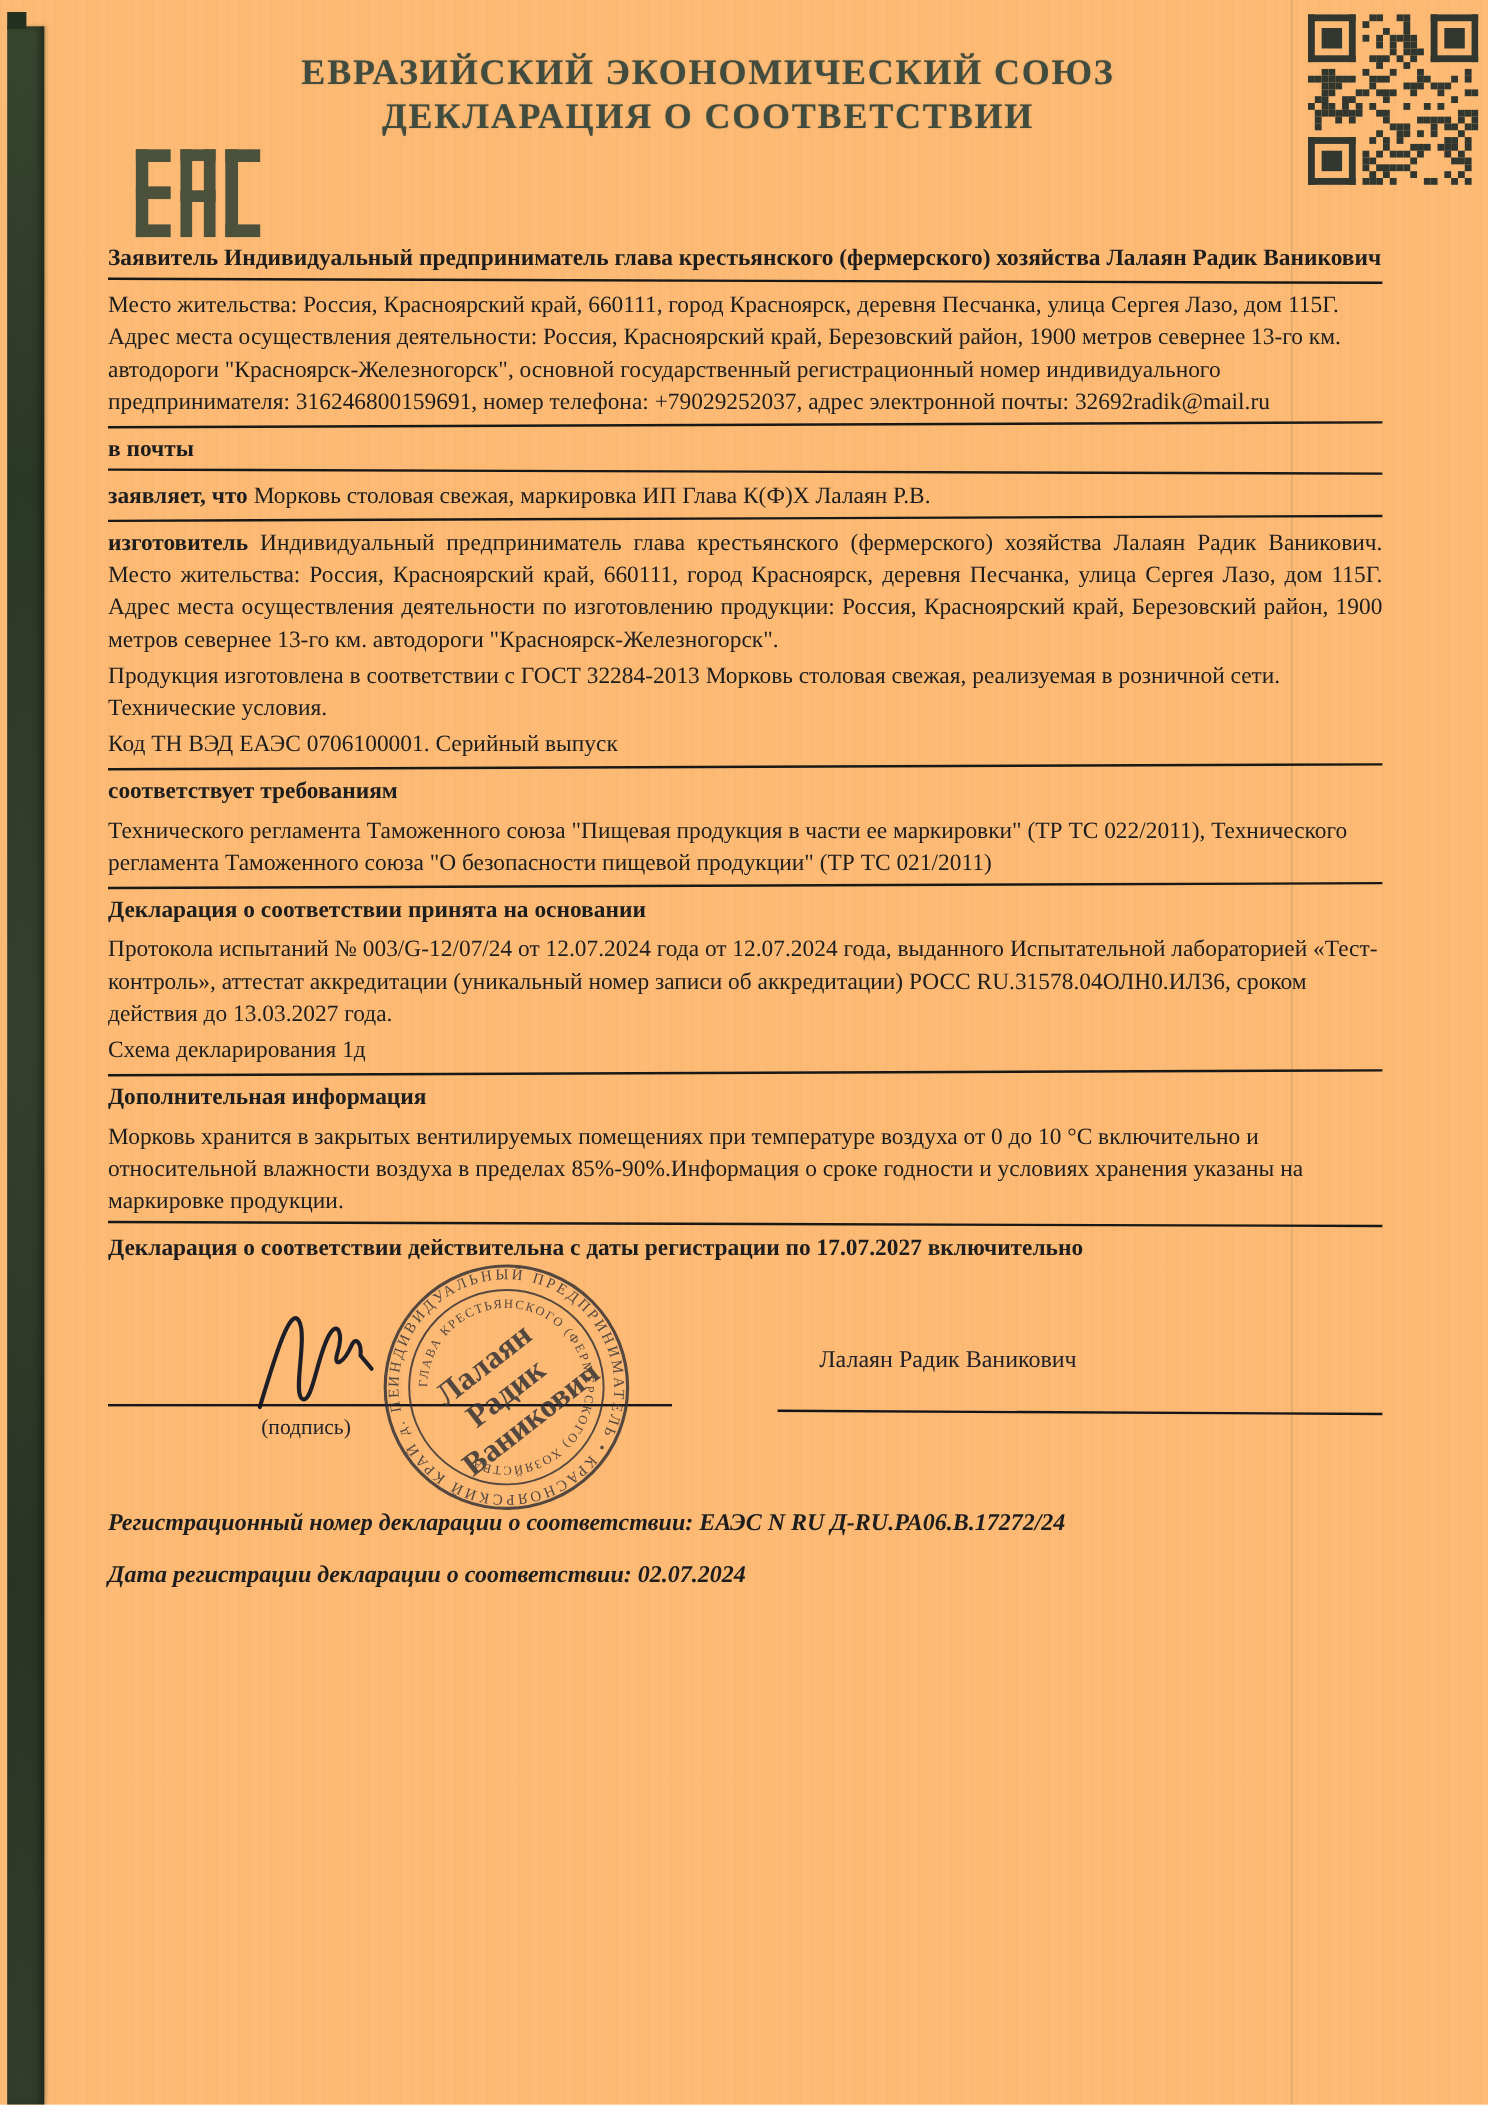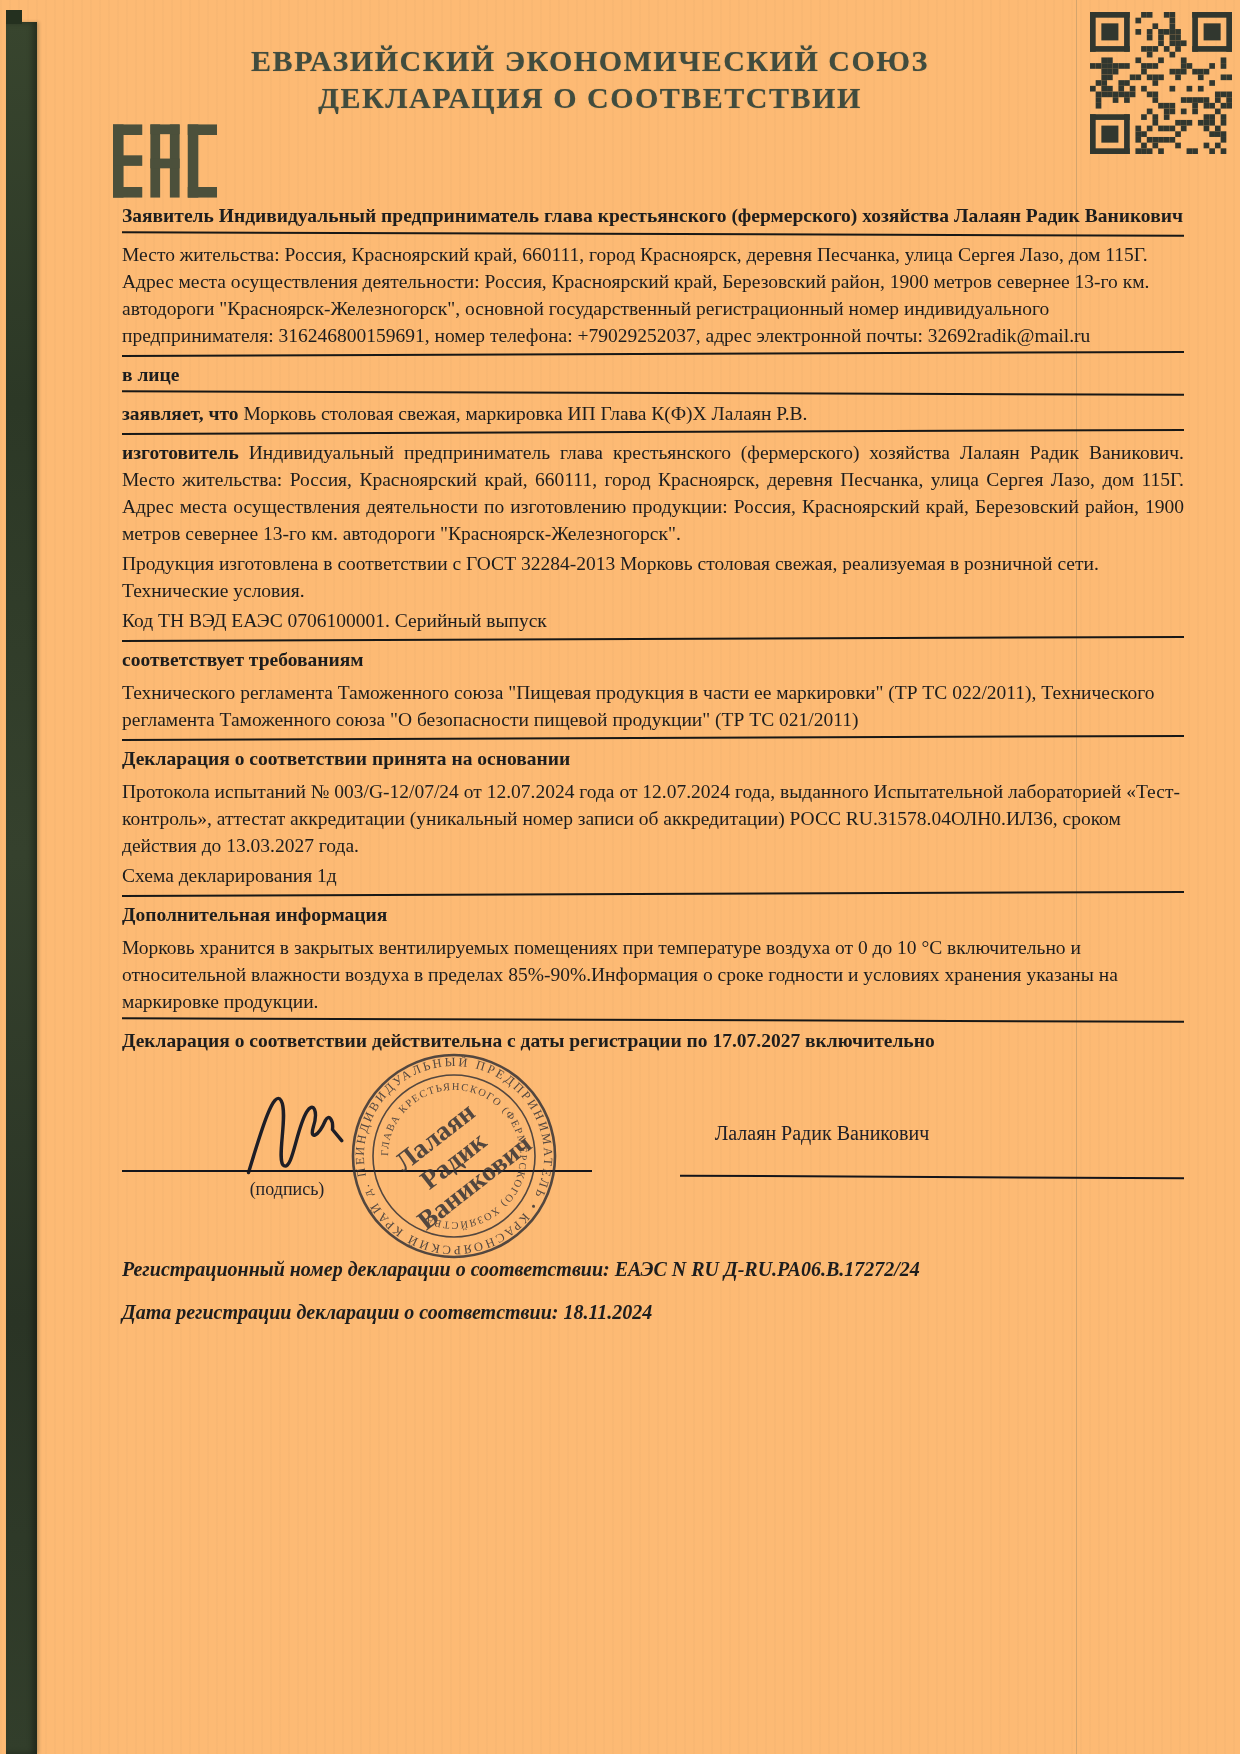--- a/index.html
+++ b/index.html
@@ -8,21 +8,21 @@
   .page::before{content:"";position:absolute;inset:0;background:repeating-linear-gradient(90deg,rgba(60,60,50,.018) 0 2px,transparent 2px 9px);pointer-events:none;}
   .scan-stripe{position:absolute;left:6px;top:22px;width:31px;bottom:0;
     background:linear-gradient(180deg,#38452e,#2c3826 22%,#35412d 48%,#2a3425 75%,#323e2b);
     box-shadow:inset -4px 0 6px rgba(0,0,0,.35), 2px 0 3px rgba(40,50,35,.25);}
   .scan-nub{position:absolute;left:6px;top:10px;width:16px;height:14px;background:#24301f;}
   .fold-line{position:absolute;left:1076px;top:0;bottom:0;width:1px;background:rgba(110,110,95,.28);}
   .hdr{position:absolute;top:42px;left:60px;right:120px;text-align:center;}
   .hdr .t{font-weight:700;font-size:30px;line-height:37px;letter-spacing:1.5px;color:#414c3e;text-shadow:0 0 1px rgba(65,76,62,.5);}
   .eac{position:absolute;left:113px;top:118px;}
   .qr{position:absolute;left:1090px;top:8px;}
-  .doc{position:absolute;left:90px;top:202px;width:1062px;font-size:19.5px;line-height:27px;margin-left:32px;}
+  .doc{position:absolute;left:90px;top:202px;width:1062px;font-size:19.5px;line-height:27px;}
   .doc p{margin:0 0 3px 0;}
   .b{font-weight:700;}
   .j{text-align:justify;}
   .rule{border:none;border-top:2px solid #181816;margin:4px 0 6px 0;}
   .tilt-a{transform:rotate(.18deg);}
   .tilt-b{transform:rotate(-.22deg);}
   .mt6{margin-top:6px !important;}
   .sig-area{position:relative;height:176px;margin-top:10px;}
   .sig-line{position:absolute;border-top:2px solid #15151a;}
   .sig-line.left{left:0;top:106px;width:470px;}
@@ -257,21 +257,21 @@
         <rect x="33.6" y="100.8" width="5.6" height="39.199999999999996" fill="#31372f"></rect>
         <rect x="11.2" y="112.0" width="16.799999999999997" height="16.799999999999997" fill="#31372f"></rect>
       </svg>
   </div>
 
   <div class="doc">
     <p><span class="b">Заявитель</span><span class="b"> Индивидуальный предприниматель глава крестьянского (фермерского) хозяйства Лалаян Радик Ваникович</span></p>
     <hr class="rule tilt-a">
     <p>Место жительства: Россия, Красноярский край, 660111, город Красноярск, деревня Песчанка, улица Сергея Лазо, дом 115Г. Адрес места осуществления деятельности: Россия, Красноярский край, Березовский район, 1900 метров севернее 13-го км. автодороги "Красноярск-Железногорск", основной государственный регистрационный номер индивидуального предпринимателя: 316246800159691, номер телефона: +79029252037, адрес электронной почты: 32692radik@mail.ru</p>
     <hr class="rule tilt-b">
-    <p><span class="b">в лице</span></p>
+    <p><span class="b">в почты</span></p>
     <hr class="rule tilt-a">
     <p><span class="b">заявляет, что</span><span> Морковь столовая свежая, маркировка ИП Глава К(Ф)Х Лалаян Р.В.</span></p>
     <hr class="rule tilt-b">
     <p class="j"><span class="b">изготовитель</span><span> Индивидуальный предприниматель глава крестьянского (фермерского) хозяйства Лалаян Радик Ваникович. Место жительства: Россия, Красноярский край, 660111, город Красноярск, деревня Песчанка, улица Сергея Лазо, дом 115Г. Адрес места осуществления деятельности по изготовлению продукции: Россия, Красноярский край, Березовский район, 1900 метров севернее 13-го км. автодороги "Красноярск-Железногорск".</span></p>
     <p>Продукция изготовлена в соответствии с ГОСТ 32284-2013 Морковь столовая свежая, реализуемая в розничной сети. Технические условия.</p>
     <p>Код ТН ВЭД ЕАЭС 0706100001. Серийный выпуск</p>
     <hr class="rule tilt-b">
     <p class="b">соответствует требованиям</p>
     <p class="mt6">Технического регламента Таможенного союза "Пищевая продукция в части ее маркировки" (ТР ТС 022/2011), Технического регламента Таможенного союза "О безопасности пищевой продукции" (ТР ТС 021/2011)</p>
     <hr class="rule tilt-b">
@@ -316,16 +316,16 @@
           </text>
         </svg>
       </div>
 
       <div class="name-right">Лалаян Радик Ваникович</div>
       <div class="sig-line right"></div>
     </div>
 
     <div class="foot">
       <p><span class="b">Регистрационный номер декларации о соответствии: </span><span class="b">ЕАЭС N RU Д-RU.РА06.В.17272/24</span></p>
-      <p><span class="b">Дата регистрации декларации о соответствии: </span><span class="b">18.11.2024</span></p>
+      <p><span class="b">Дата регистрации декларации о соответствии: </span><span class="b">02.07.2024</span></p>
     </div>
   </div>
 </div>
 
 </body></html>

